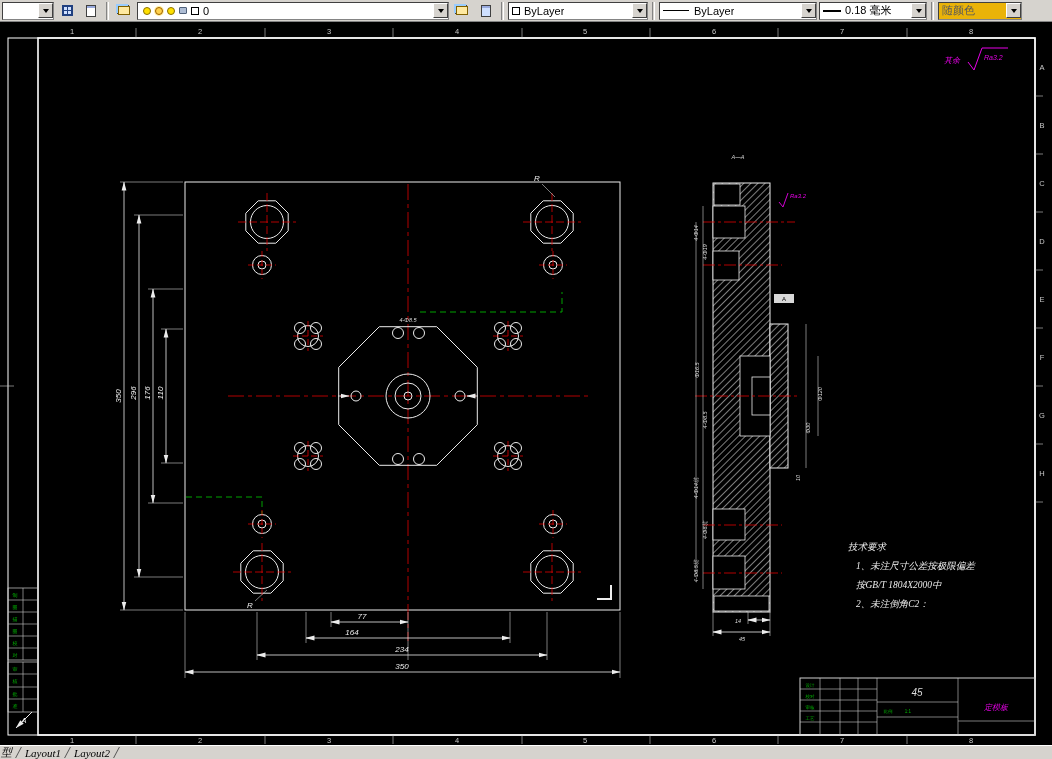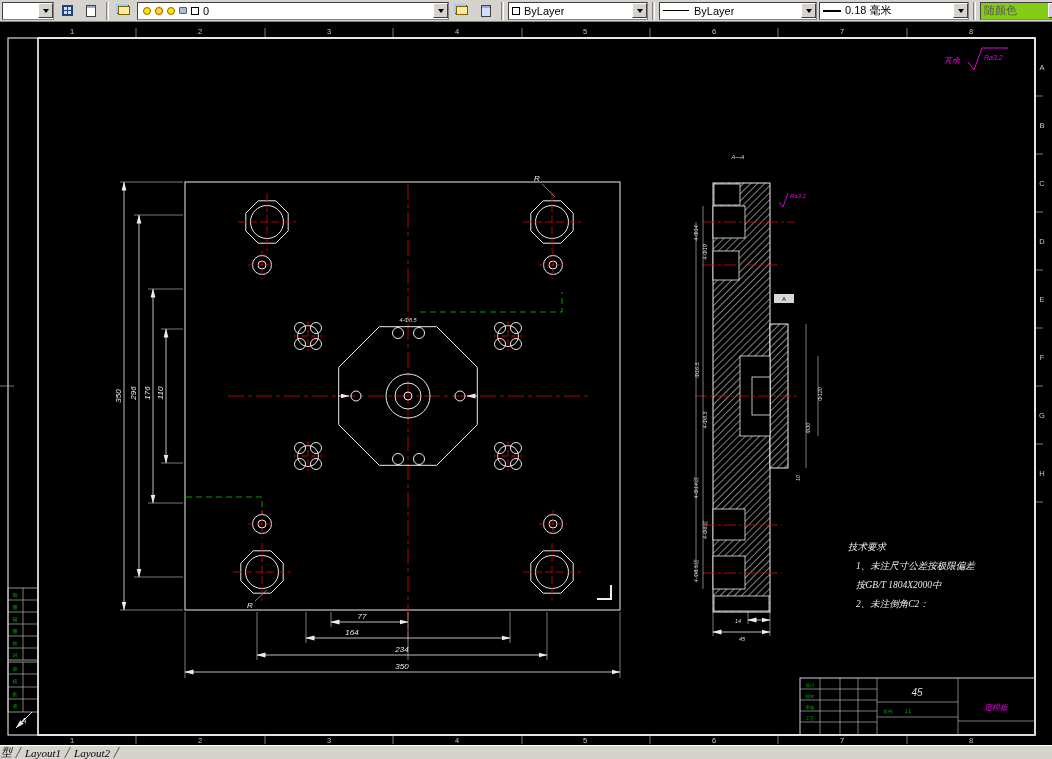--- a/index.html
+++ b/index.html
@@ -10,21 +10,21 @@
   .toolbar{position:absolute;top:0;left:0;width:1052px;height:22px;background:#d6d3ce;
     border-bottom:1px solid #848484;display:flex;align-items:center;gap:2px;padding:1px 2px;z-index:5}
   .tbtn{width:22px;height:19px;background:#d6d3ce;border:1px solid #d6d3ce;display:flex;align-items:center;justify-content:center;flex:none}
   .sep{width:3px;height:18px;border-left:1px solid #848484;border-right:1px solid #fff;margin:0 2px;flex:none}
   .combo{height:18px;background:#fff;border:1px solid #848484;border-top-color:#404040;border-left-color:#404040;
     display:flex;align-items:center;font-size:11px;color:#000;padding-left:3px;flex:none;position:relative}
   .combo .val{white-space:nowrap;overflow:hidden}
   .combo .arrowbox{margin-left:auto;width:15px;height:15px;background:#d6d3ce;border:1px solid #fff;
     border-right-color:#404040;border-bottom-color:#404040;display:flex;align-items:center;justify-content:center;flex:none}
   .arr{width:0;height:0;border-left:3px solid transparent;border-right:3px solid transparent;border-top:4px solid #000}
-  .combo.disabled{background:#84cc16}
+  .combo.disabled{background:#eab308}
   .combo.disabled .val{color:#5a5a5a}
   
   .ic{display:inline-block;flex:none}
   .ic-grid{width:11px;height:11px;border:1px solid #204080;background-color:#cfe0ff;
     background-image:linear-gradient(#204080 1px,transparent 1px),linear-gradient(90deg,#204080 1px,transparent 1px);background-size:4px 4px}
   .ic-page{width:10px;height:12px;background:#fff;border:1px solid #404040;box-shadow:inset 0 2px 0 #9ad}
   .ic-layers{width:12px;height:9px;background:#ffe9a0;border:1px solid #806000;box-shadow:-2px -2px 0 #9cf,-1px -1px 0 #345}
   .ic-bulb{width:8px;height:8px;border-radius:50%;background:#ffe000;border:1px solid #8a7000}
   .ic-sun{width:8px;height:8px;border-radius:50%;background:#ffd24d;border:1px solid #a06000;box-shadow:0 0 0 1px #ffef9e}
   .ic-lock{width:8px;height:7px;background:#aebdd4;border:1px solid #50617a;border-radius:1px}
@@ -99,21 +99,21 @@
       </span>
   </div>
   <div class="sep"></div>
   <div class="combo" style="width:158px">
     <span class="ic ic-line" style="margin-right:5px"></span>
     <span class="val">ByLayer</span>
     <span class="arrowbox">
         <span class="arr"></span>
       </span>
   </div>
-  <div class="combo" style="width:150px">
+  <div class="combo" style="width:108px">
     <span class="ic ic-lwline" style="margin-right:4px"></span>
     <span class="val">0.18 毫米</span>
     <span class="arrowbox">
         <span class="arr"></span>
       </span>
   </div>
   <div class="sep"></div>
   <div class="combo disabled" style="width:84px">
     <span class="val">随颜色</span>
     <span class="arrowbox">

